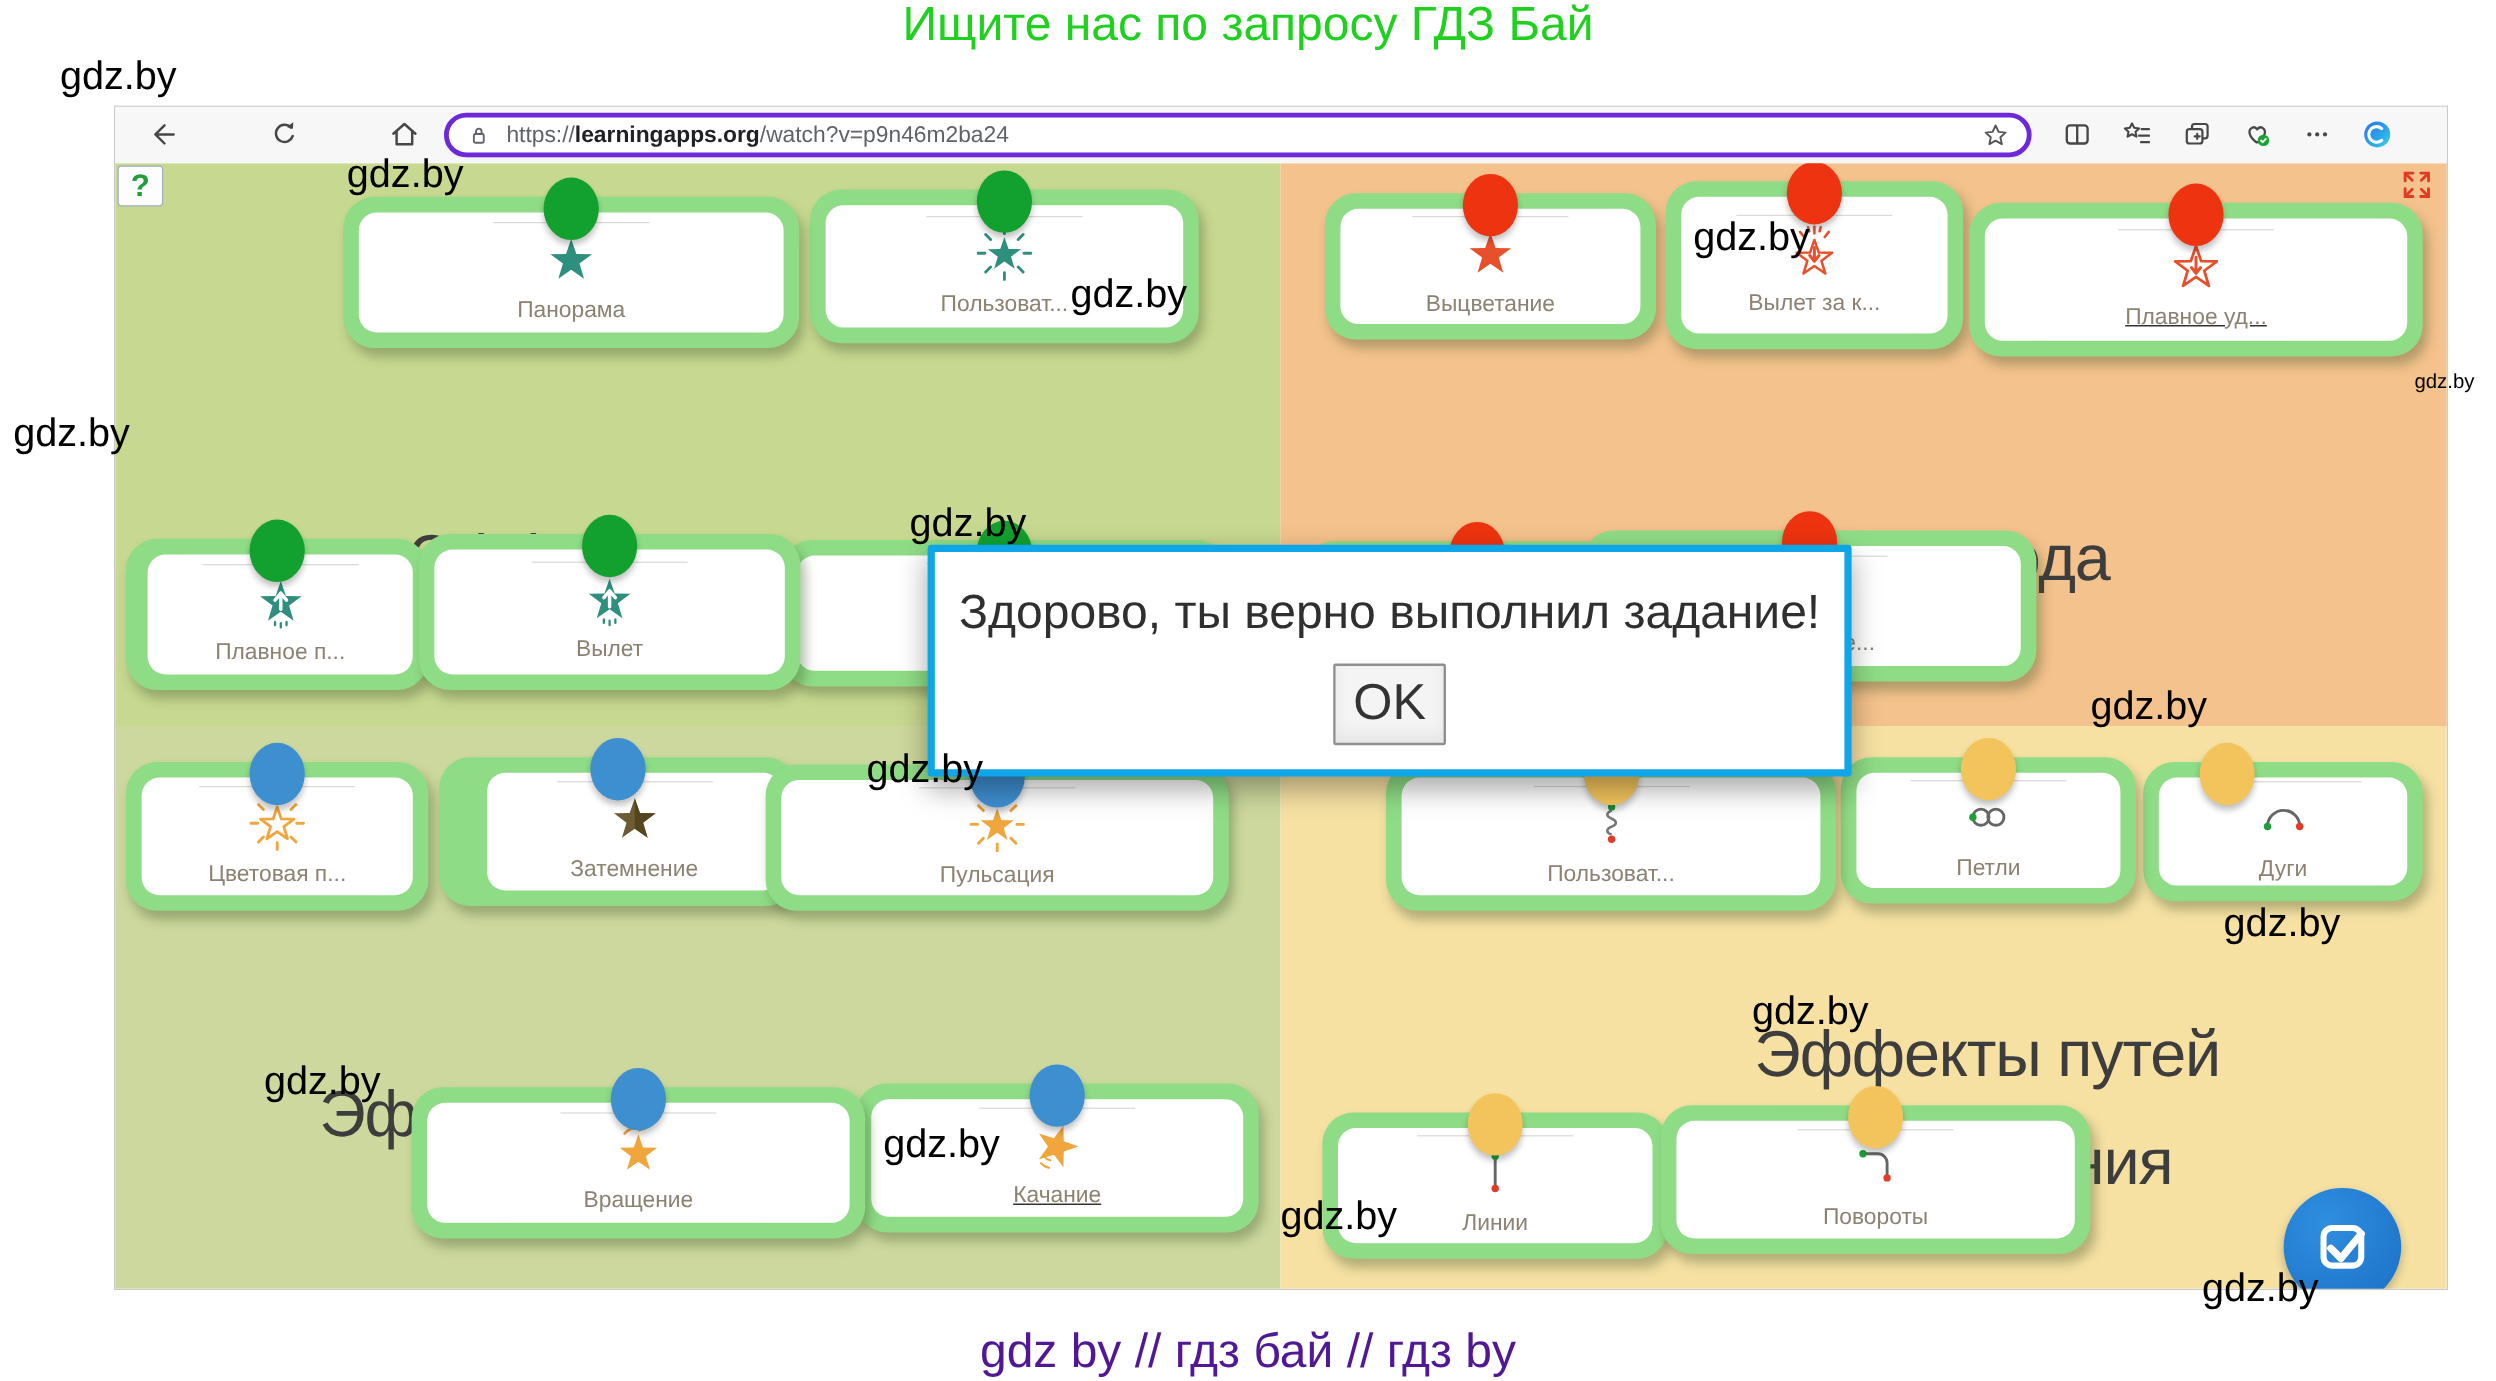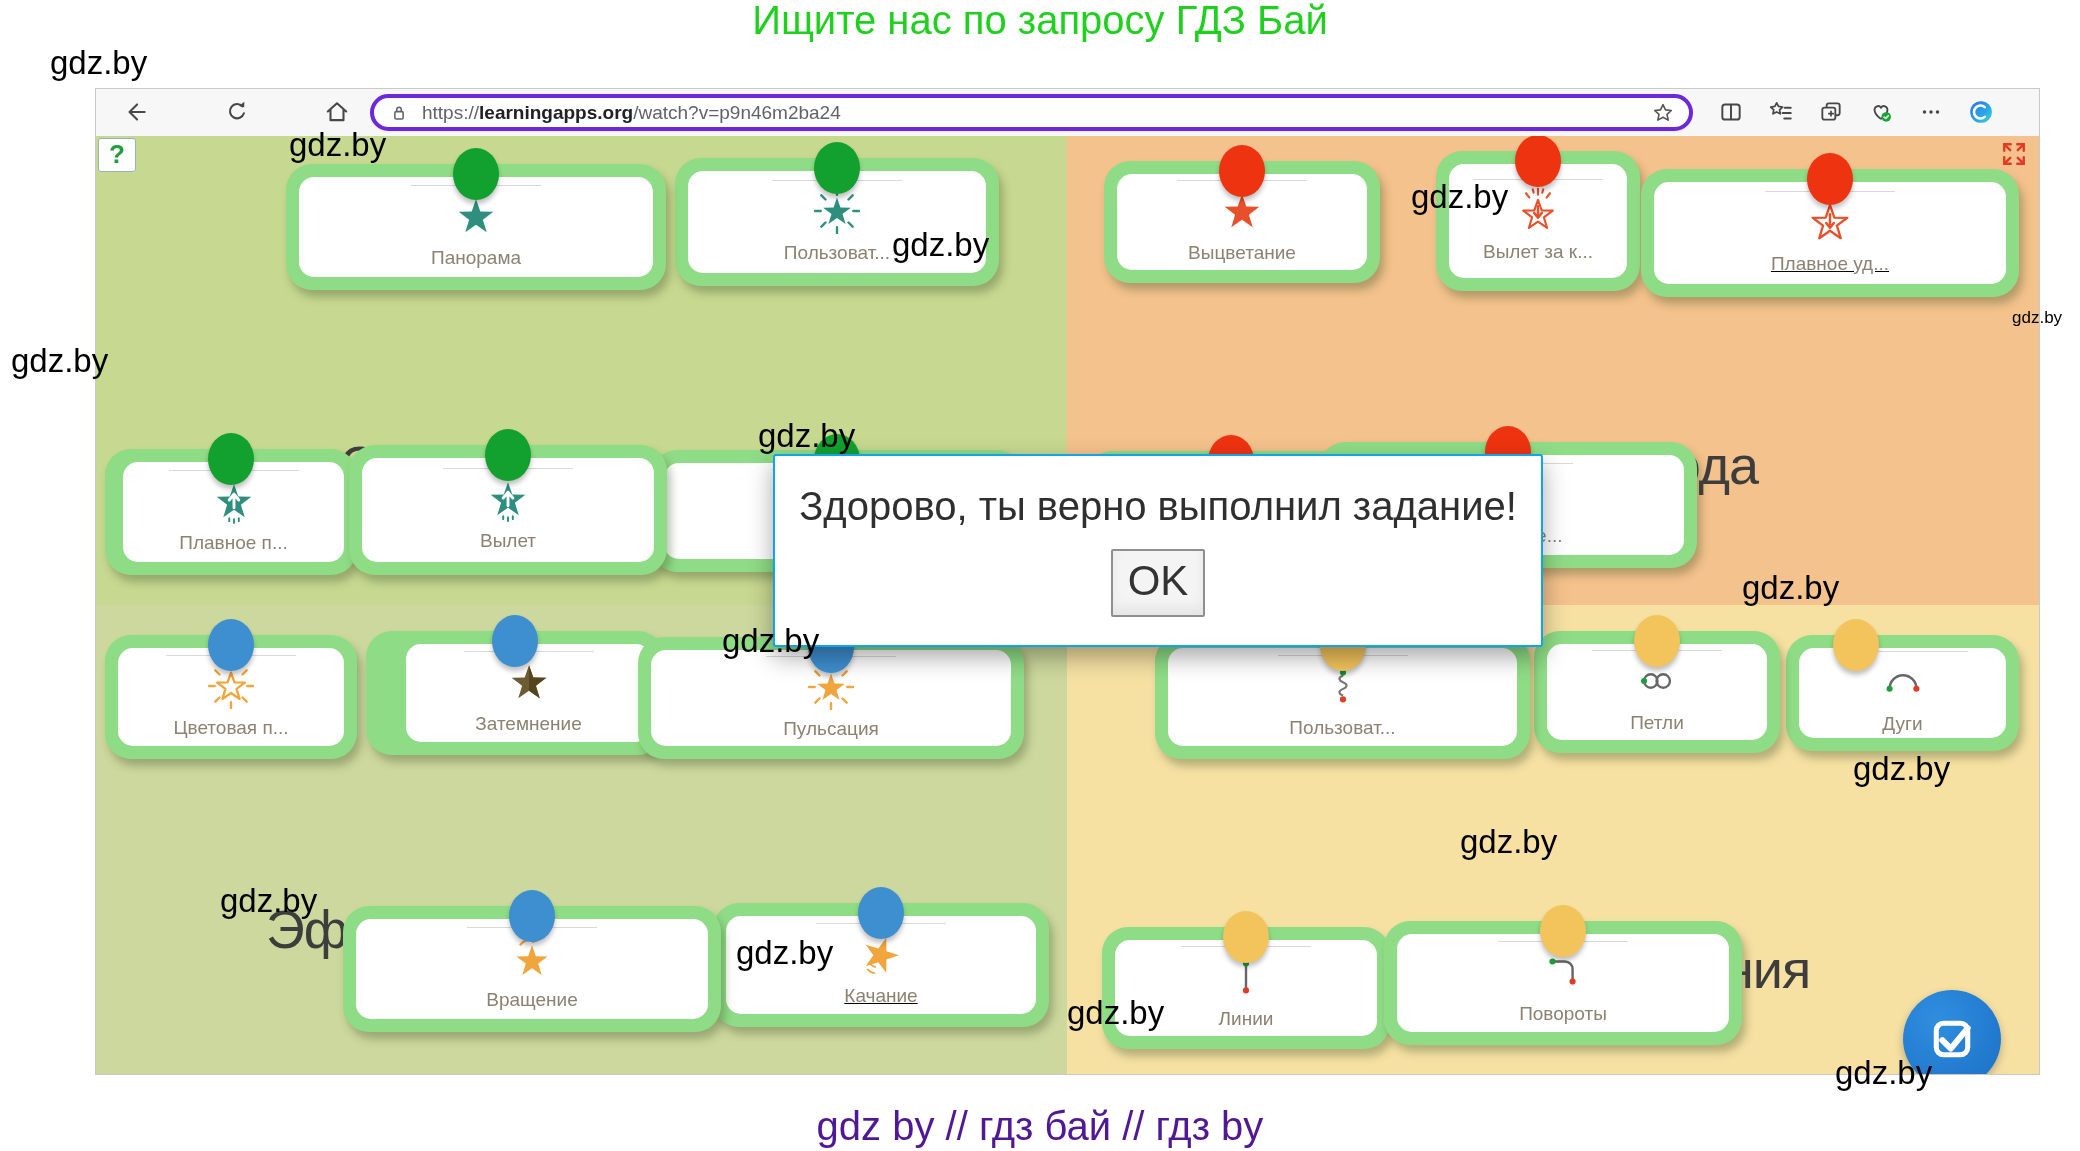--- a/index.html
+++ b/index.html
@@ -50,21 +50,21 @@
   .pin-red{background:#ee3310;}
   .pin-blue{background:#3e8fd0;}
   .pin-yellow{background:#f3c45c;}
   .tile{display:flex;flex-direction:column;align-items:center;width:130px;
     border-top:1px solid #d9d9d9;padding-top:7px;}
   .tile svg{width:46px;height:46px;}
   .tile-label{margin-top:4px;font-size:19px;color:#8c8272;white-space:nowrap;}
 
   
   .dialog{position:absolute;left:677px;top:318px;width:770px;height:193px;z-index:40;
-    background:#ffffff;border:2px solid #0ea5e9;border-radius:3px;box-sizing:border-box;
+    background:#ffffff;border:6px solid #0ea5e9;border-radius:3px;box-sizing:border-box;
     box-shadow:0 10px 24px rgba(0,0,0,.35);display:flex;flex-direction:column;align-items:center;}
   .dialog-msg{margin-top:28px;font-size:40px;color:#2f2f2f;}
   .ok-btn{margin-top:20px;width:90px;height:64px;background:#f4f4f4;border:2px solid #8f8f8f;
     border-radius:2px;font-size:42px;color:#333;font-family:"Liberation Sans",sans-serif;
     line-height:60px;text-align:center;cursor:pointer;box-shadow:inset 0 -8px 12px rgba(0,0,0,.06);}
 
   
   .help-box{position:absolute;left:2px;top:2px;width:36px;height:32px;background:#fdfdfd;
     border:1px solid #9fb0bd;border-radius:3px;z-index:5;text-align:center;
     font-size:26px;font-weight:700;color:#1f9e3a;line-height:30px;cursor:pointer;}
@@ -150,20 +150,21 @@
 
       <div class="help-box">?</div>
       <svg class="fs-icon" viewBox="0 0 24 24">
           <path d="M3 9 V3 H9 M15 3 H21 V9 M21 15 V21 H15 M9 21 H3 V15" fill="none" stroke="#e23b25" stroke-width="2.2" stroke-linecap="round"></path>
           <path d="M4 4 l4.5 4.5 M20 4 l-4.5 4.5 M20 20 l-4.5 -4.5 M4 20 l4.5 -4.5" stroke="#e23b25" stroke-width="2.2" stroke-linecap="round"></path>
         </svg>
 
       <div class="quad-title" style="left:245px;top:298px">Эффекты в</div>
       <div class="quad-title" style="left:1356px;top:298px">екты выхода</div>
       <div class="quad-title" style="left:170px;top:762px">Эффекты выделения</div>
+      <div class="quad-title" style="left:1290px;top:712px;text-align:center;width:540px">Эффекты путей</div>
       <div class="quad-title" style="left:1275px;top:802px;text-align:center;width:540px">перемещения</div>
 
       <div id="cards-layer">
           <div class="card" style="left: 190px; top: 28px; width: 380px; height: 126px; z-index: 5;">
             <div class="pin pin-green" style="left: 50%;"></div>
             <div class="card-inner">
               <div class="tile">
                 <div><svg viewBox="0 0 48 48">
                     <polygon points="24,6.5 28.5,19.4 42.1,19.6 31.2,27.8 35.2,40.9 24,33.1 12.8,40.9 16.8,27.8 5.9,19.6 19.5,19.4" fill="#2f8f7f"></polygon>
                   </svg></div>
@@ -193,21 +194,21 @@
             <div class="pin pin-red" style="left: 50%;"></div>
             <div class="card-inner">
               <div class="tile">
                 <div><svg viewBox="0 0 48 48">
                     <polygon points="24,6.5 28.5,19.4 42.1,19.6 31.2,27.8 35.2,40.9 24,33.1 12.8,40.9 16.8,27.8 5.9,19.6 19.5,19.4" fill="#e8502c"></polygon>
                   </svg></div>
                 <div class="tile-label">Выцветание</div>
               </div>
             </div>
           </div>
-          <div class="card" style="left: 1340px; top: 15px; width: 204px; height: 140px; z-index: 5;">
+          <div class="card" style="left: 1292px; top: 15px; width: 248px; height: 140px; z-index: 5;">
             <div class="pin pin-red" style="left: 50%;"></div>
             <div class="card-inner">
               <div class="tile">
                 <div><svg viewBox="0 0 48 48">
                     <g stroke="#e8502c" stroke-width="2.2" stroke-linecap="round" fill="none">
                       <path d="M24 8 V2 M15 11 L11.5 6.5 M33 11 L36.5 6.5 M19.5 6 l-1 -3.5 M28.5 6 l1 -3.5"></path>
                     </g>
                     <g transform="translate(3.6,8) scale(0.85)">
                       <polygon points="24,6.5 28.5,19.4 42.1,19.6 31.2,27.8 35.2,40.9 24,33.1 12.8,40.9 16.8,27.8 5.9,19.6 19.5,19.4" fill="none" stroke="#e8502c" stroke-width="2.6" stroke-linejoin="round"></polygon>
                     </g>

